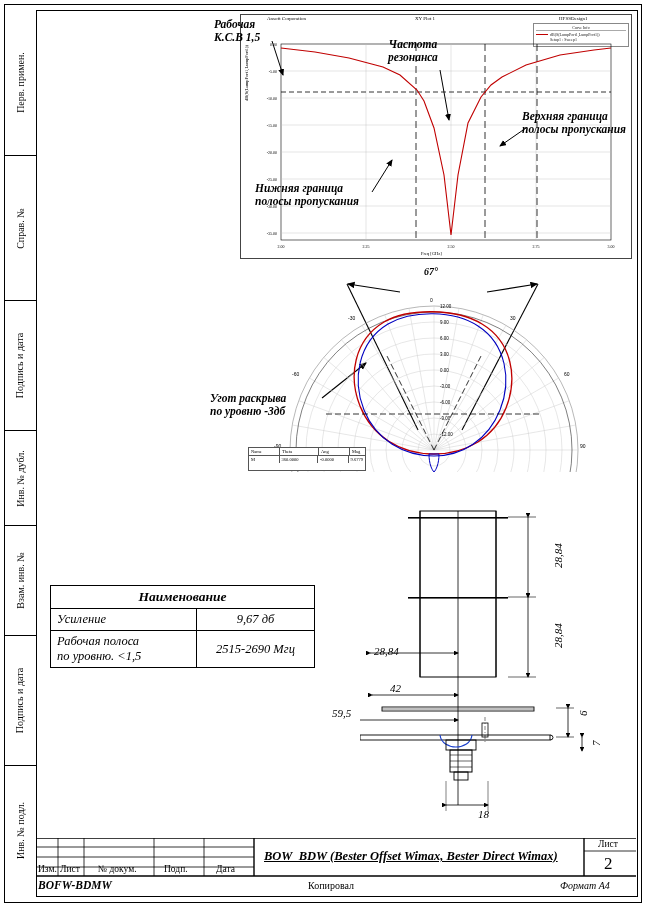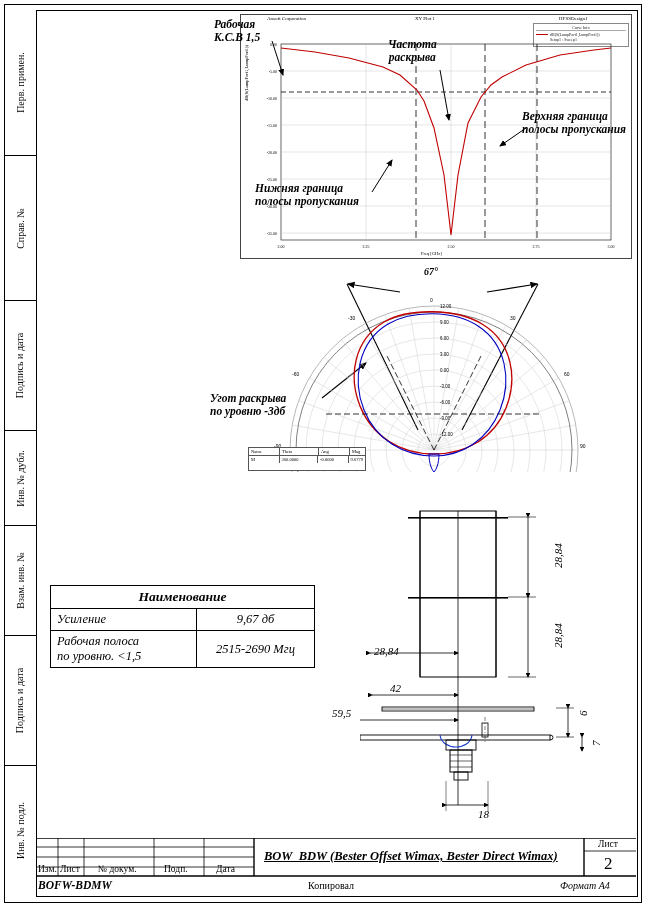--- a/index.html
+++ b/index.html
@@ -144,21 +144,21 @@
       <path d="M40,33 L74,37 L108,43 L142,52 L159,60 L176,75 L183,86 L193,113 L203,160 L210,220 L217,160 L227,108 L240,82 L250,70 L261,62 L285,50 L319,40 L353,35 L370,33" fill="none" stroke="#c00000" stroke-width="1.1"></path>
     </svg>
   </div>
 
   <div class="callout" style="left:214px;top:18px;text-align:left;">
     <div>Рабочая</div>
     <div>К.С.В 1,5</div>
   </div>
   <div class="callout" style="left:388px;top:38px;text-align:center;">
     <div>Частота</div>
-    <div>раскрыва</div>
+    <div>резонанса</div>
   </div>
   <div class="callout" style="left:522px;top:110px;">
     <div>Верхняя граница</div>
     <div>полосы пропускания</div>
   </div>
   <div class="callout" style="left:255px;top:182px;">
     <div>Нижняя граница</div>
     <div>полосы пропускания</div>
   </div>
 

